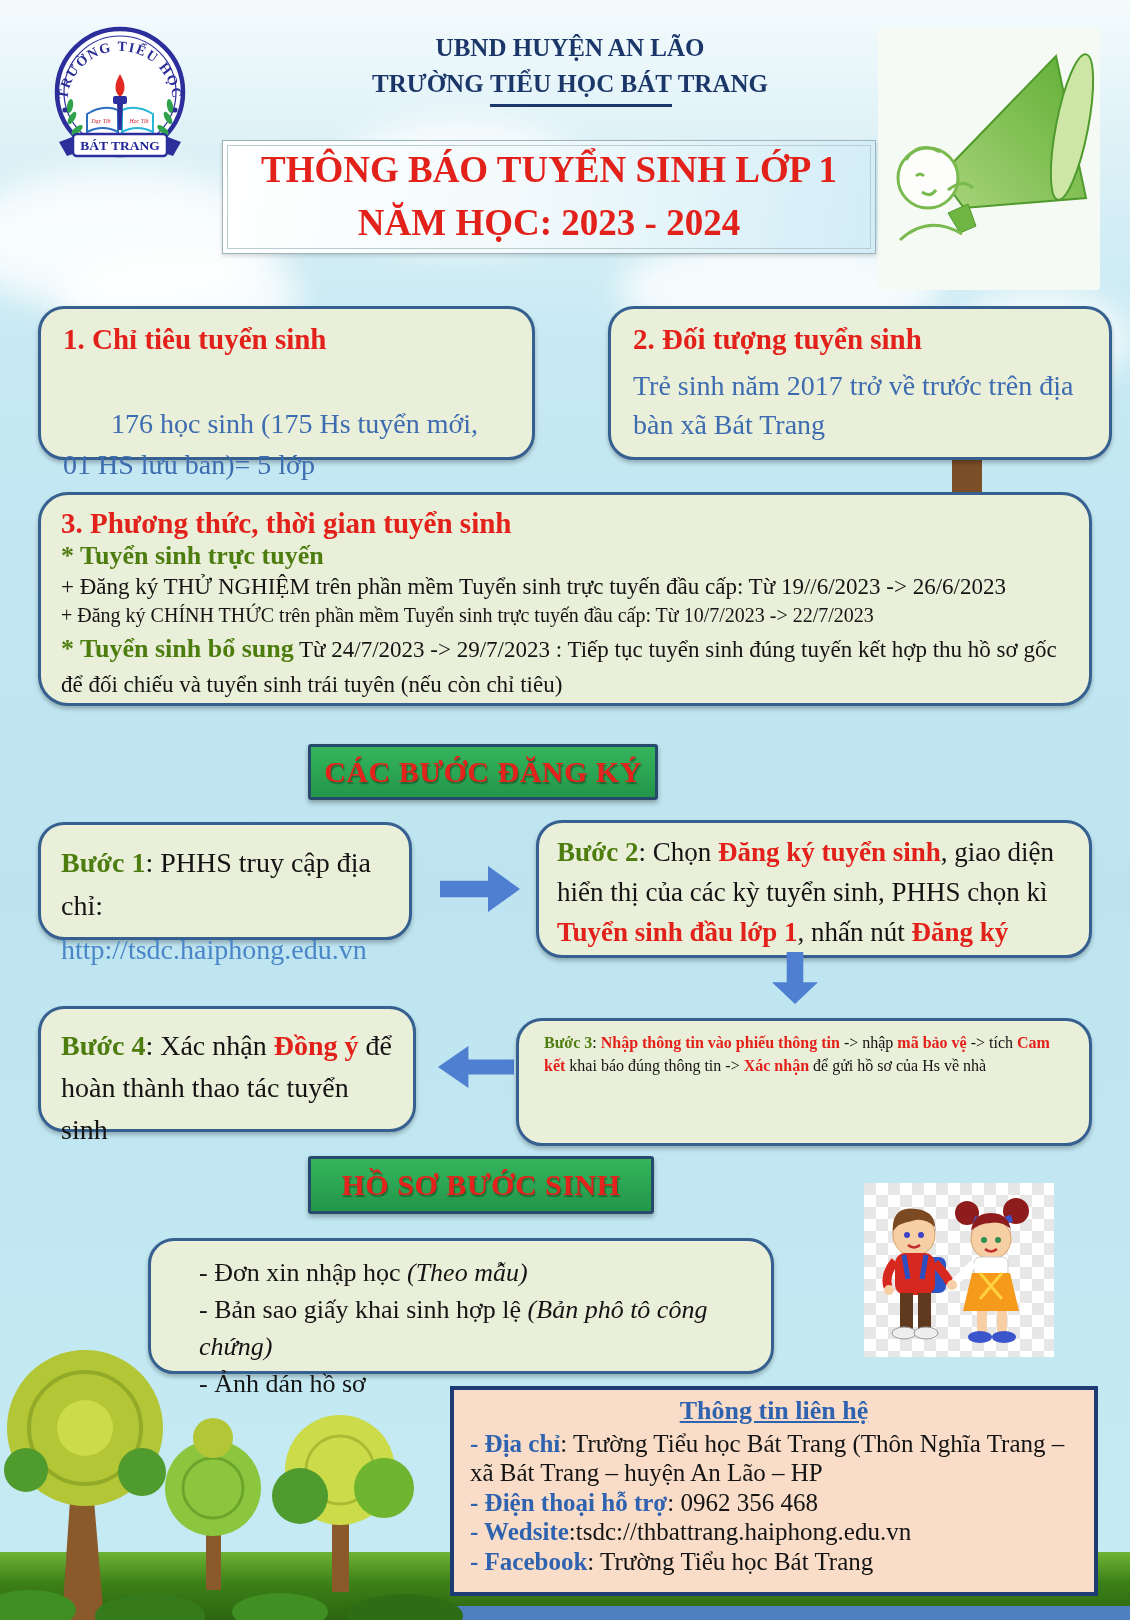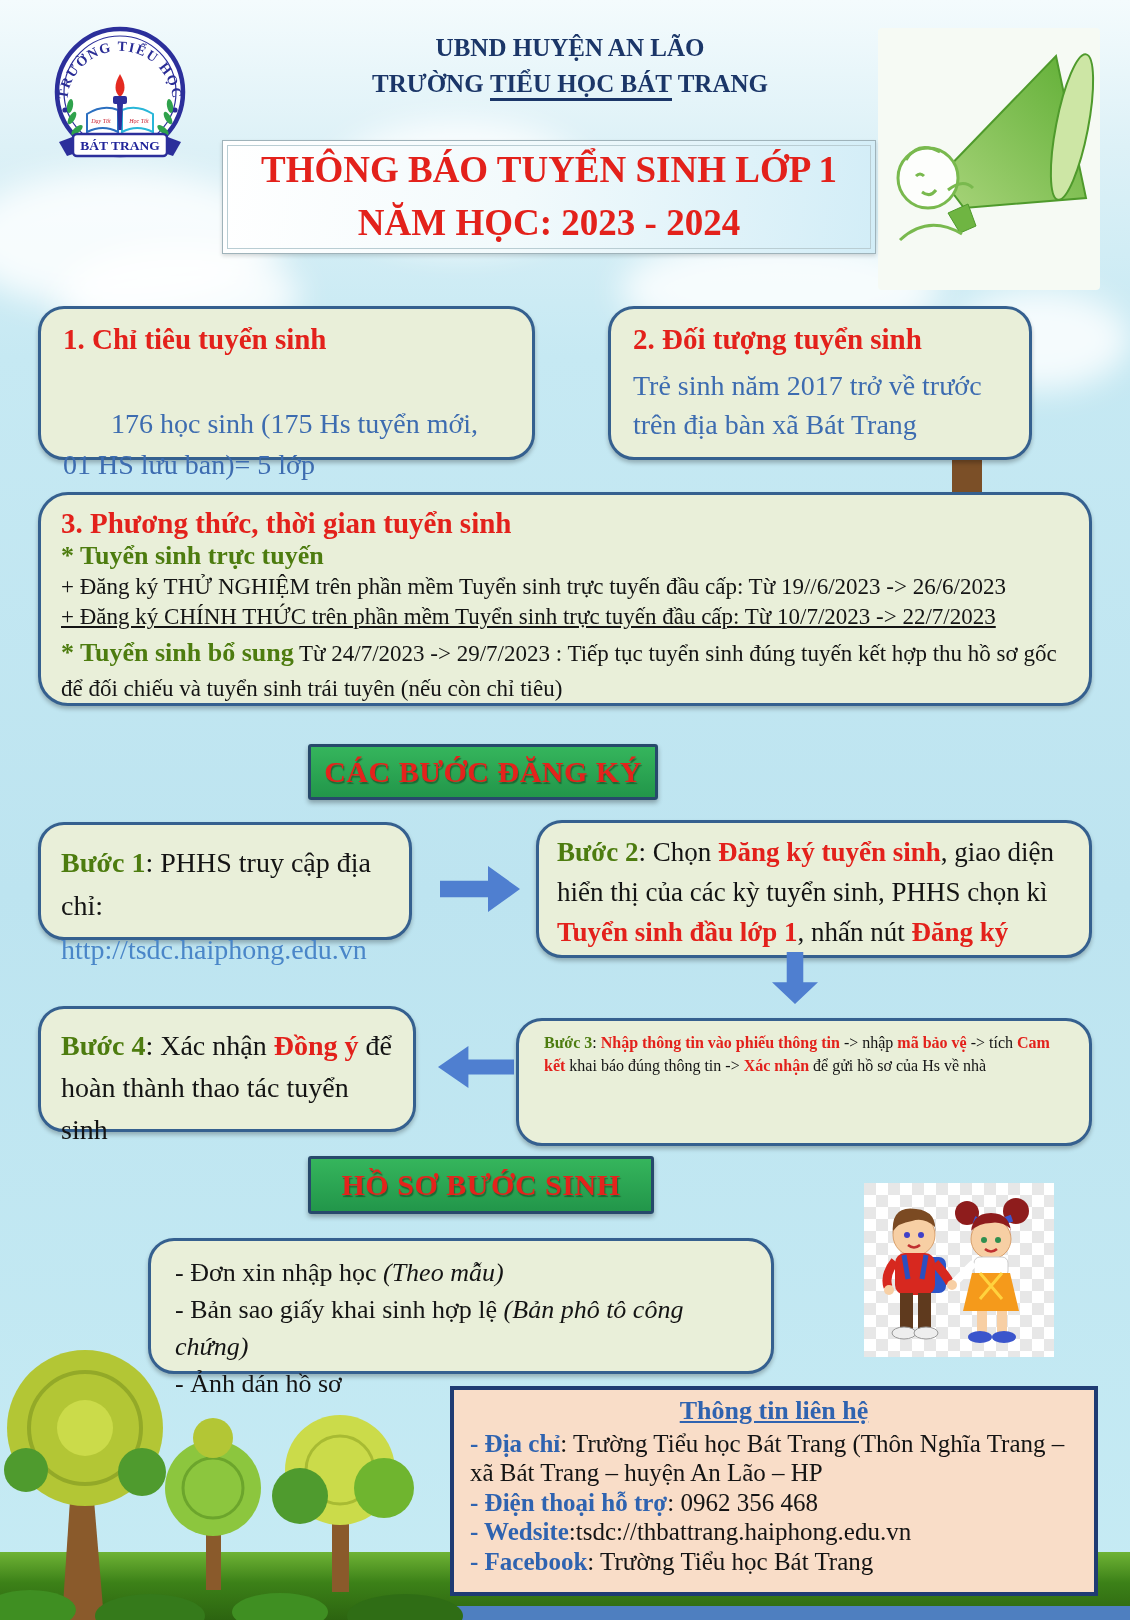--- a/index.html
+++ b/index.html
@@ -3,21 +3,21 @@
 <meta charset="utf-8">
 <style>
   html,body{margin:0;padding:0;}
   body{font-family:"Liberation Serif","DejaVu Serif",serif;}
   .poster{position:relative;width:1130px;height:1620px;overflow:hidden;
     background:linear-gradient(180deg,#f4fbfd 0%,#ddf1f7 9%,#c6e9f3 22%,#bde4f0 55%,#c6ebf4 100%);}
   .cloud{position:absolute;background:rgba(255,255,255,.82);border-radius:50%;filter:blur(16px);z-index:0;}
   
   .logo{position:absolute;left:45px;top:22px;width:150px;height:150px;z-index:2;}
   .hdr{position:absolute;left:290px;top:30px;width:560px;text-align:center;color:#1b3668;font-weight:bold;font-size:25px;line-height:1.45;z-index:2;}
-  .hdr .u{border-bottom:3px solid #1b3668;padding-bottom:1px;font-family:Liberation Serif, serif;}
+  .hdr .u{border-bottom:3px solid #1b3668;padding-bottom:7px;font-family:Liberation Serif, serif;}
   .title-box{position:absolute;left:222px;top:140px;width:652px;height:112px;z-index:2;
     background:linear-gradient(100deg,#ffffff 0%,#f2fafc 45%,#d2edf7 100%);
     border:1px solid #9fb3ba;outline:1px solid #b9cdd3;outline-offset:-6px;
     display:flex;flex-direction:column;justify-content:center;text-align:center;
     color:#e3211b;font-weight:bold;font-size:37px;line-height:1.42;box-shadow:0 2px 4px rgba(0,0,0,.15);}
   .mega{position:absolute;left:878px;top:28px;width:222px;height:262px;background:#f6faf4;border-radius:4px;z-index:1;}
   
   .gbox{position:absolute;background:#e9efd9;border:3px solid #35608f;border-radius:26px;
     box-shadow:0 3px 4px rgba(0,0,0,.25);box-sizing:border-box;z-index:2;}
   .rhead{color:#e3211b;font-weight:bold;font-size:29px;}
@@ -27,21 +27,21 @@
   .blk{color:#141414;}
   .banner{position:absolute;background:linear-gradient(180deg,#35b55c,#22964a);border:3px solid #27496b;border-radius:3px;
     display:flex;align-items:center;justify-content:center;color:#e4231c;font-weight:bold;font-size:30px;
     letter-spacing:.5px;text-shadow:1px 2px 1px rgba(20,60,30,.55);box-shadow:0 3px 5px rgba(0,0,0,.3);z-index:3;}
   .arrow{position:absolute;background:#4f7fd0;filter:drop-shadow(1px 2px 1px rgba(0,0,0,.35));z-index:2;}
   .ar-r{clip-path:polygon(0 32%,60% 32%,60% 0,100% 50%,60% 100%,60% 68%,0 68%);}
   .ar-l{clip-path:polygon(100% 32%,40% 32%,40% 0,0 50%,40% 100%,40% 68%,100% 68%);}
   .ar-d{clip-path:polygon(32% 0,68% 0,68% 58%,100% 58%,50% 100%,0 58%,32% 58%);}
   .link{color:#4a86c8;}
   
-  .dossier-list{font-size:26px;color:#141414;line-height:1.42;}
+  .dossier-list{font-size:26px;color:#141414;line-height:1.42;margin-left:24px;}
   .contact{position:absolute;left:450px;top:1386px;width:648px;height:210px;box-sizing:border-box;
     background:#f9ddc8;border:4px solid #1f3b73;padding:6px 16px;z-index:3;font-size:25px;line-height:1.18;}
   .contact .ttl{display:block;text-align:center;color:#2f63b0;font-weight:bold;font-size:26px;text-decoration:underline;margin-bottom:2px;}
   .c-label{color:#2f63b0;font-weight:bold;}
   .trunk{position:absolute;left:952px;top:450px;width:30px;height:48px;background:#7b4f27;border-radius:6px;z-index:1;}
   .grass{position:absolute;left:0;top:1552px;width:1130px;height:68px;z-index:1;
     background:linear-gradient(180deg,#6fb335 0%,#3c8118 45%,#2c6410 100%);}
   .bluebar{position:absolute;left:430px;top:1606px;width:700px;height:14px;background:#4e7fc0;z-index:2;}
   .trees{position:absolute;left:0;top:1320px;width:470px;height:300px;z-index:2;}
   .kids{position:absolute;left:864px;top:1183px;width:190px;height:174px;z-index:2;}
@@ -133,32 +133,32 @@
   </div>
 
   <div class="gbox" style="left:38px;top:306px;width:497px;height:154px;padding:14px 22px;">
     <div class="rhead">1. Chỉ tiêu tuyển sinh</div>
     <div class="bluebody" style="margin-top:10px;line-height:1.45;">
       <div style="padding-left:48px;margin-top:48px;">176 học sinh (175 Hs tuyển mới,</div>
       <div>01 HS lưu ban)= 5 lớp</div>
     </div>
   </div>
 
-  <div class="gbox" style="left:608px;top:306px;width:424px;height:154px;padding:14px 22px;">
+  <div class="gbox" style="left:608px;top:306px;width:504px;height:154px;padding:14px 22px;">
     <div class="rhead">2. Đối tượng tuyển sinh</div>
     <div class="bluebody" style="margin-top:10px;line-height:1.4;">Trẻ sinh năm 2017 trở về trước trên địa bàn xã Bát Trang</div>
   </div>
 
   <div class="trunk"></div>
 
   <div class="gbox" style="left:38px;top:492px;width:1054px;height:214px;padding:12px 20px;border-radius:30px;">
     <div class="rhead" style="line-height:1.15;">3. Phương thức, thời gian tuyển sinh</div>
     <div class="blue-b" style="font-size:26px;line-height:1.2;">* Tuyển sinh trực tuyến</div>
     <div class="blk" style="font-size:23px;line-height:1.33;">+ Đăng ký THỬ NGHIỆM trên phần mềm Tuyển sinh trực tuyến đầu cấp: Từ 19//6/2023 -&gt; 26/6/2023</div>
-    <div class="blk" style="font-size:23px;line-height:1.33;text-decoration:underline;">+ Đăng ký CHÍNH THỨC trên phần mềm Tuyển sinh trực tuyến đầu cấp: Từ 10/7/2023 -&gt; 22/7/2023</div>
+    <div class="blk" style="font-size:20px;line-height:1.33;">+ Đăng ký CHÍNH THỨC trên phần mềm Tuyển sinh trực tuyến đầu cấp: Từ 10/7/2023 -&gt; 22/7/2023</div>
     <div style="font-size:23px;line-height:1.5;"><span class="blue-b" style="font-size:26px;">* Tuyển sinh bổ sung</span><span class="blk">  Từ 24/7/2023 -&gt; 29/7/2023 : Tiếp tục tuyển sinh đúng tuyến kết hợp thu hồ sơ gốc để đối chiếu và tuyển sinh trái tuyên (nếu còn chỉ tiêu)</span></div>
   </div>
 
   <div class="banner" style="left:308px;top:744px;width:344px;height:50px;">
       <span>CÁC BƯỚC ĐĂNG KÝ</span>
     </div>
 
   <div class="gbox" style="left:38px;top:822px;width:374px;height:118px;padding:16px 20px;font-size:28px;line-height:1.55;">
     <span class="blue-b">Bước 1</span><span class="blk">: PHHS truy cập địa chỉ: </span><span class="link">http://tsdc.haiphong.edu.vn</span>
   </div>

